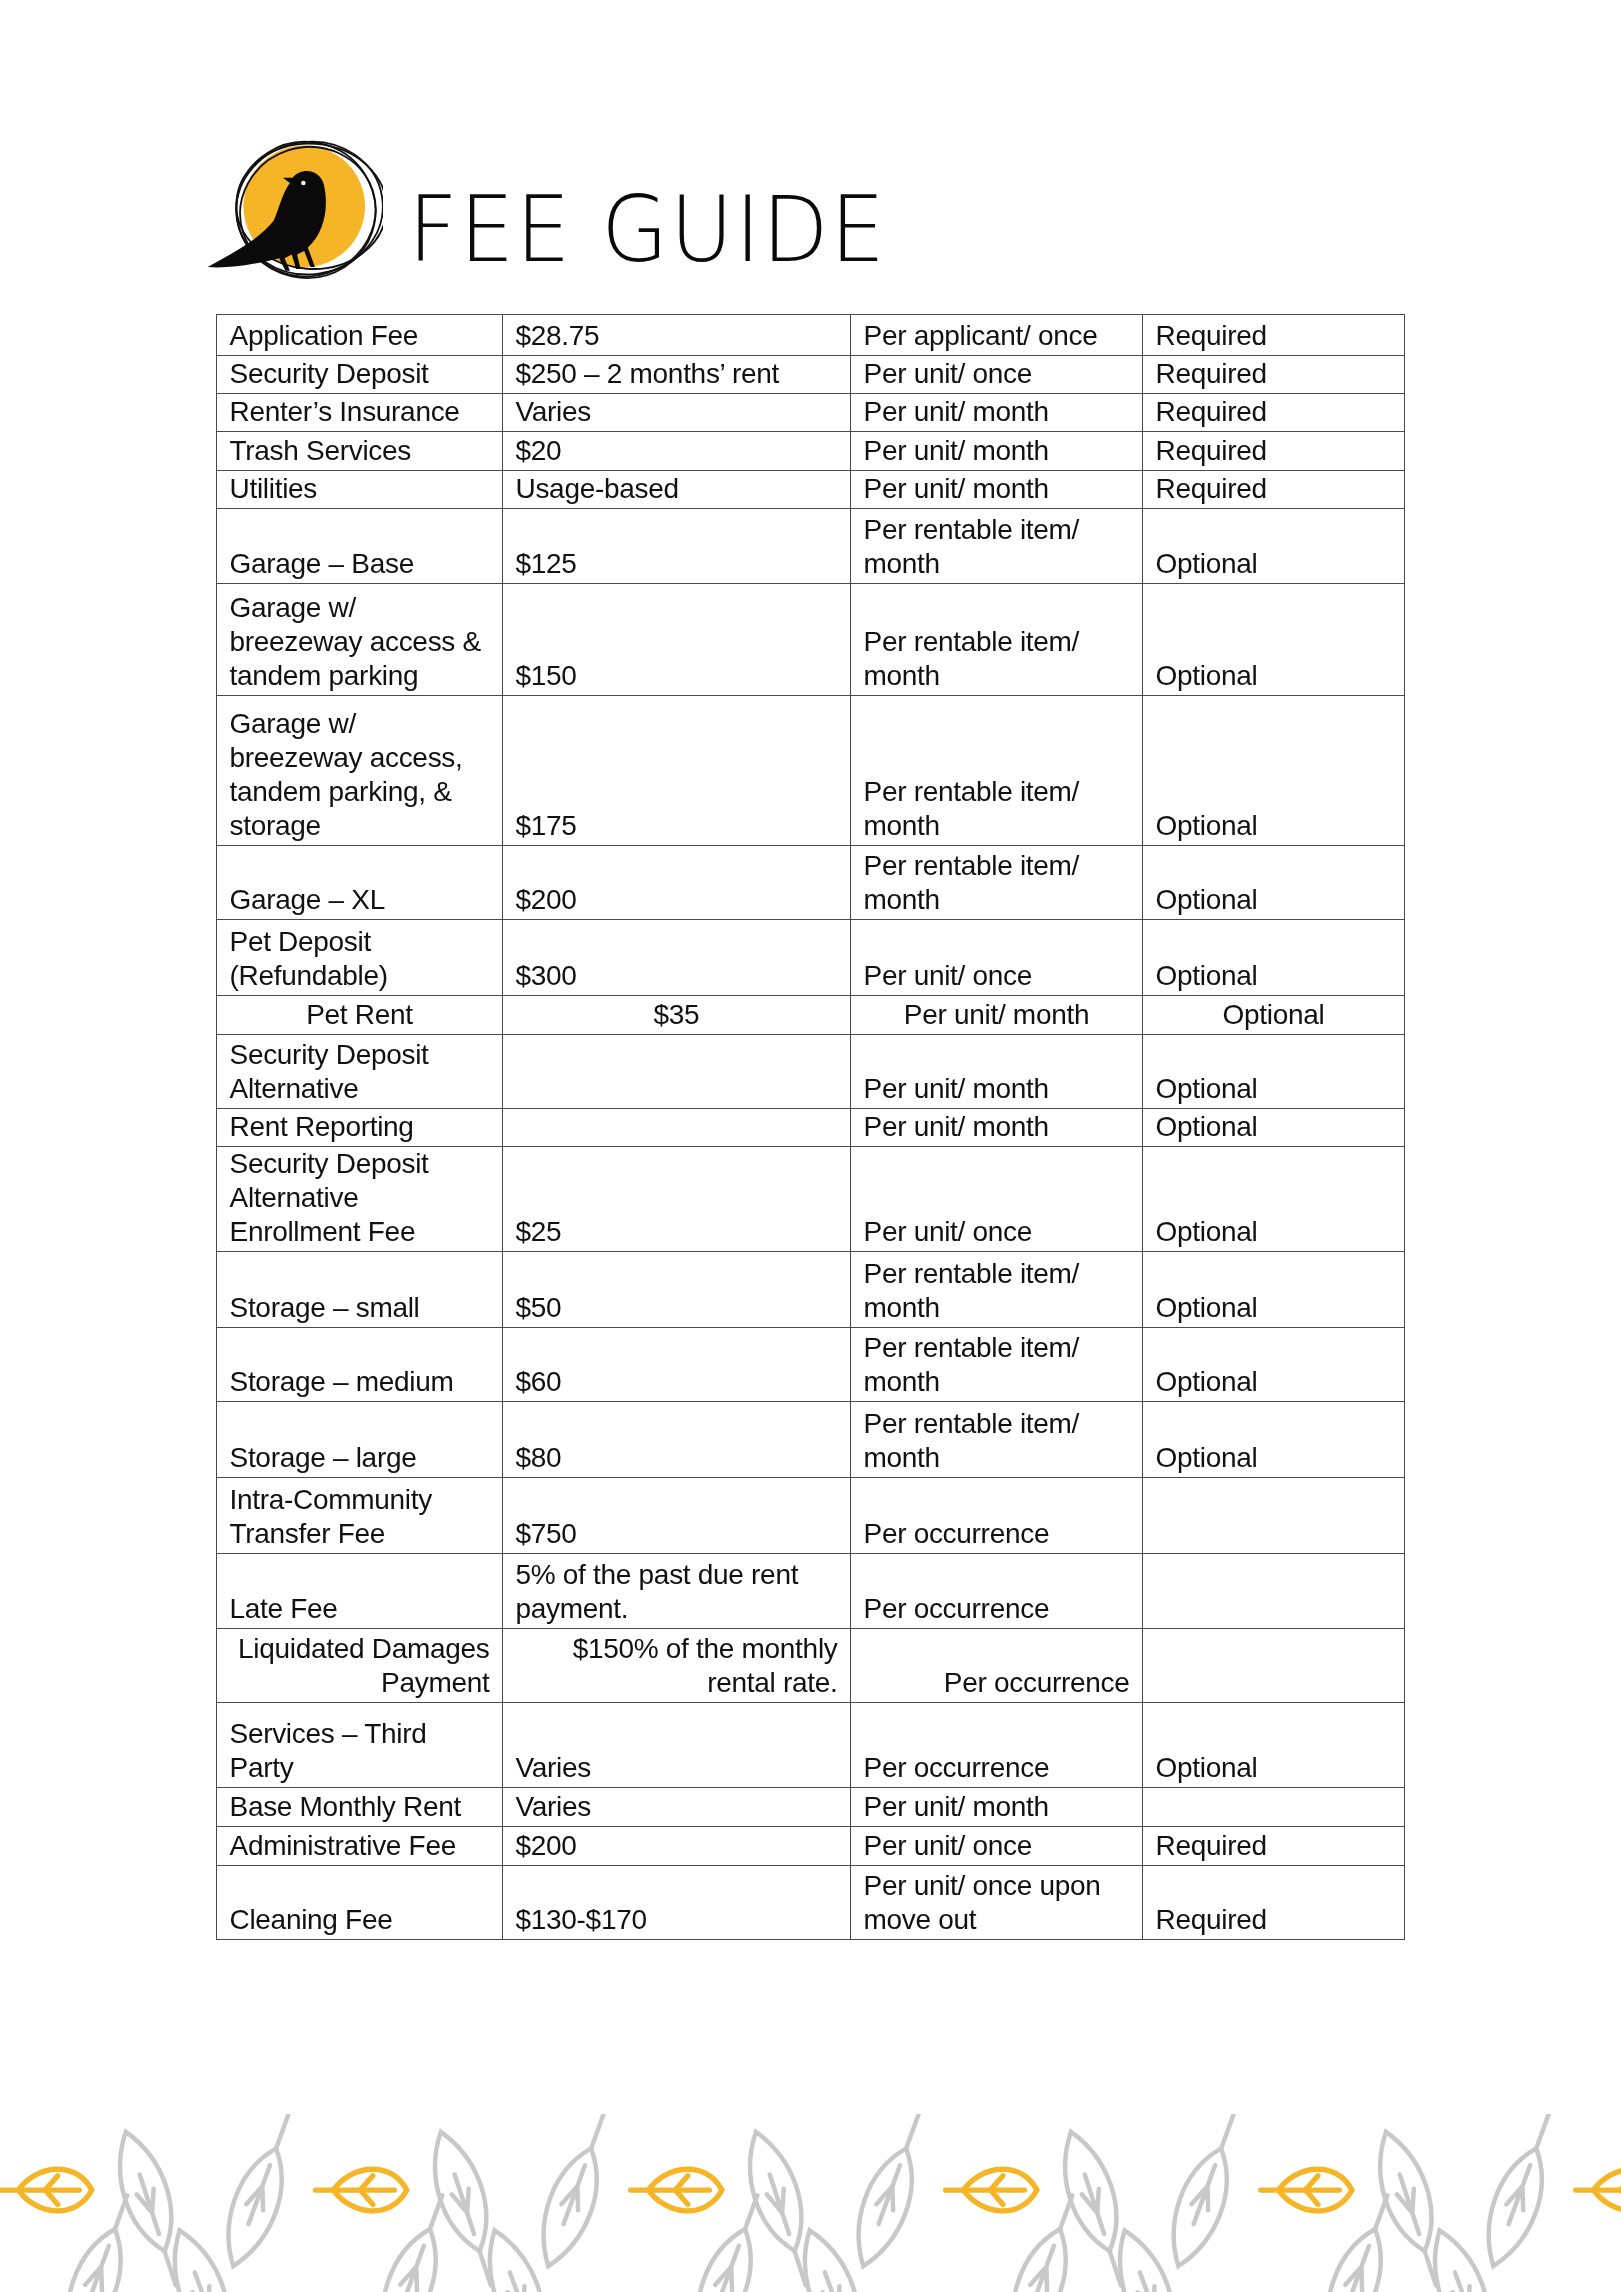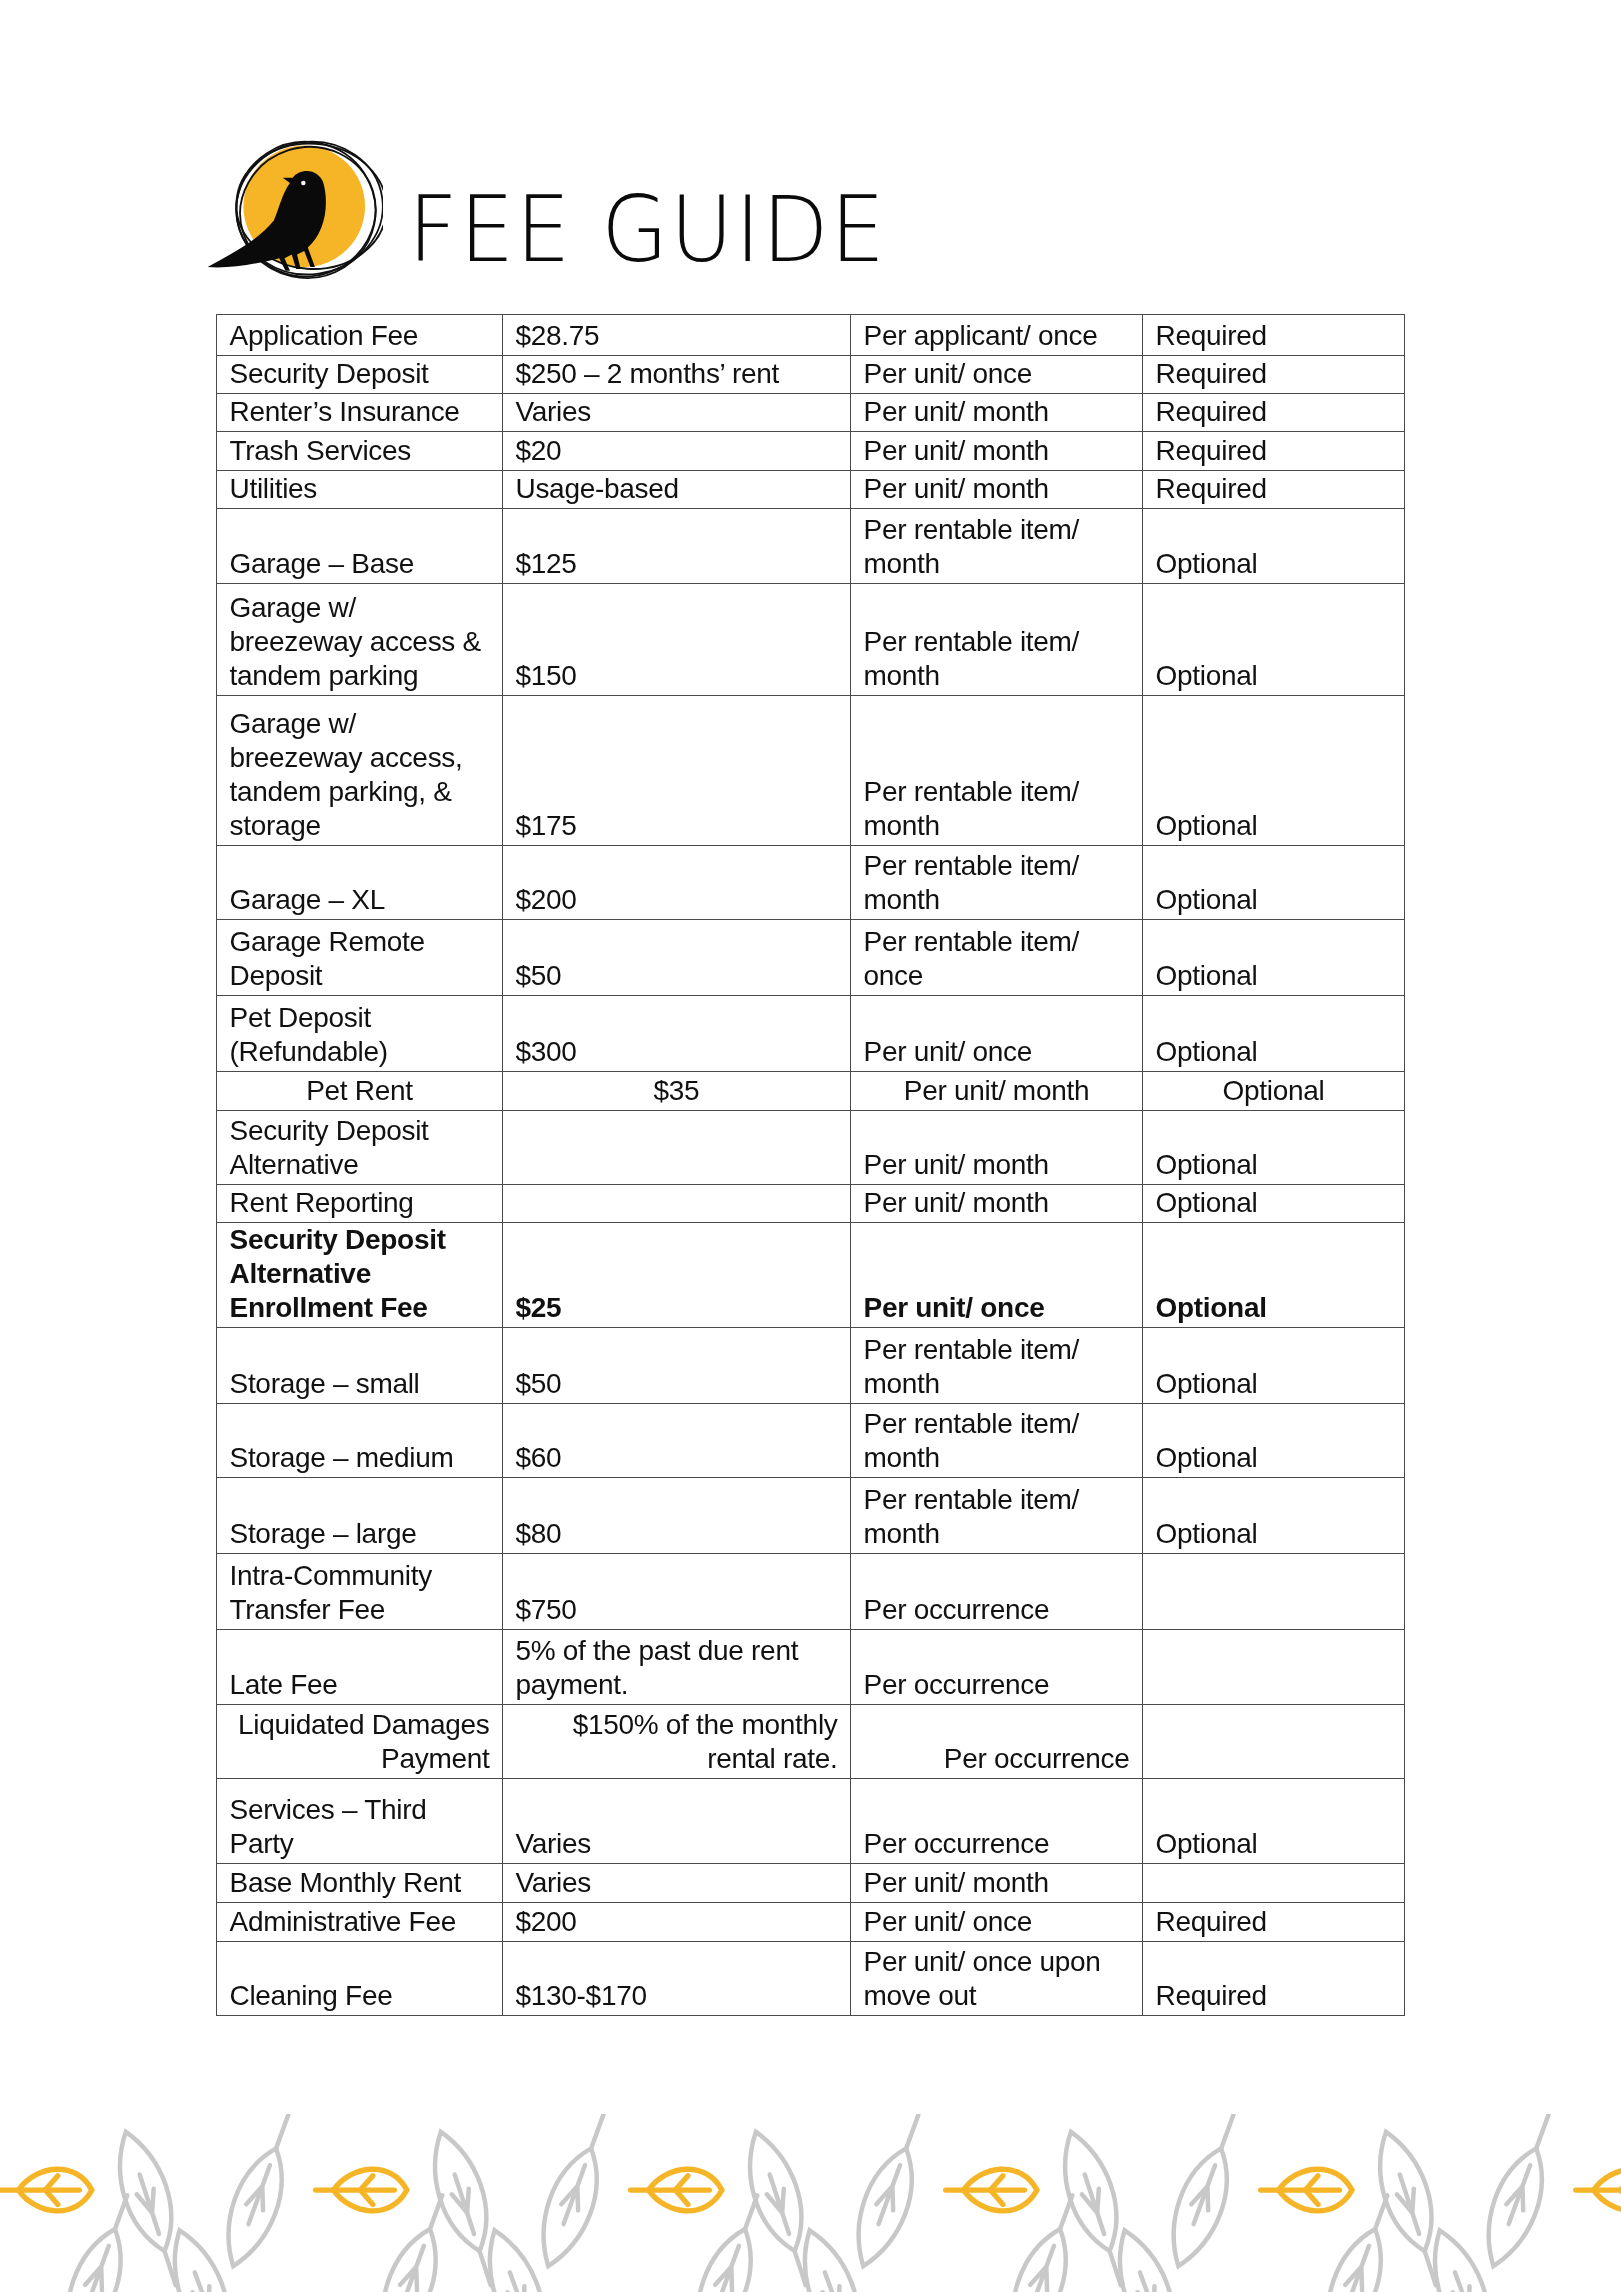--- a/index.html
+++ b/index.html
@@ -87,26 +87,20 @@
         <td class="c2">Per rentable item/ month</td>
         <td class="c3">Optional</td>
       </tr>
       <tr style="height: 74px;">
         <td class="c0">Garage – XL</td>
         <td class="c1">$200</td>
         <td class="c2">Per rentable item/ month</td>
         <td class="c3">Optional</td>
       </tr>
       <tr style="height: 76px;">
-        <td class="c0">Garage Remote Deposit</td>
-        <td class="c1">$50</td>
-        <td class="c2">Per rentable item/ once</td>
-        <td class="c3">Optional</td>
-      </tr>
-      <tr style="height: 76px;">
         <td class="c0">Pet Deposit (Refundable)</td>
         <td class="c1">$300</td>
         <td class="c2">Per unit/ once</td>
         <td class="c3">Optional</td>
       </tr>
       <tr style="height: 39px; text-align: center;">
         <td class="c0">Pet Rent</td>
         <td class="c1">$35</td>
         <td class="c2">Per unit/ month</td>
         <td class="c3">Optional</td>
@@ -116,21 +110,21 @@
         <td class="c1"></td>
         <td class="c2">Per unit/ month</td>
         <td class="c3">Optional</td>
       </tr>
       <tr style="height: 38px;">
         <td class="c0">Rent Reporting</td>
         <td class="c1"></td>
         <td class="c2">Per unit/ month</td>
         <td class="c3">Optional</td>
       </tr>
-      <tr style="height: 92px; font-weight: bold;">
+      <tr style="height: 92px;">
         <td class="c0">Security Deposit Alternative Enrollment Fee</td>
         <td class="c1">$25</td>
         <td class="c2">Per unit/ once</td>
         <td class="c3">Optional</td>
       </tr>
       <tr style="height: 76px;">
         <td class="c0">Storage – small</td>
         <td class="c1">$50</td>
         <td class="c2">Per rentable item/ month</td>
         <td class="c3">Optional</td>

